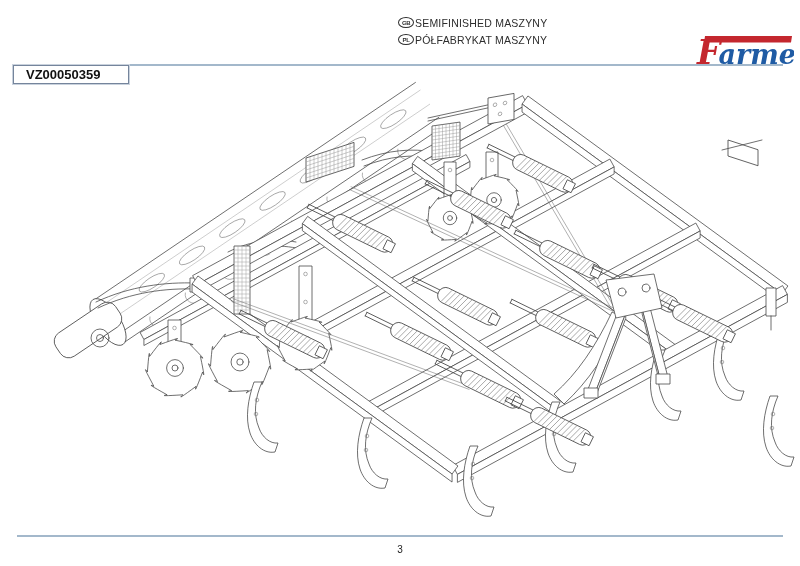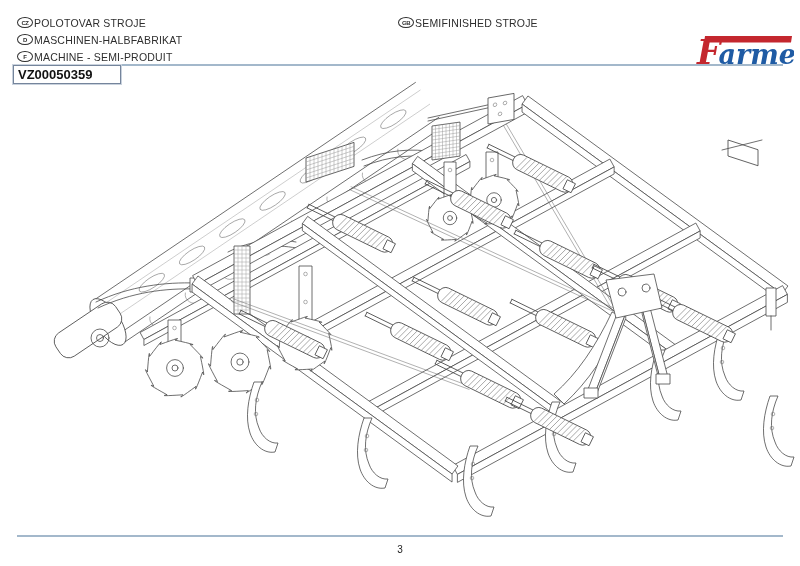--- a/index.html
+++ b/index.html
@@ -17,56 +17,46 @@
     display:flex;align-items:center;justify-content:center;
     font-size:6px;font-weight:bold;letter-spacing:-0.4px;color:#2e2e2e;line-height:1;
   }
   .lang-label{font-size:10.5px;letter-spacing:0.2px;white-space:nowrap;padding-left:1px;}
   .rule{position:absolute;left:17px;width:766px;height:2px;background:#a3b8cb;}
   .rule.top{top:64px;}
   .rule.bottom{top:535px;}
   .part-box{
     position:absolute;left:13px;top:65px;width:102px;height:17px;background:#fff;
     border:1px solid #75859c;outline:1px solid #c9d2dd;
-    font-size:13px;font-weight:bold;line-height:17px;padding-left:4px;color:#111;
+    font-size:13px;font-weight:bold;line-height:17px;padding-left:12px;color:#111;
   }
   .logo{position:absolute;left:692px;top:28px;width:102px;height:40px;}
   
   .figure{position:absolute;left:0;top:80px;width:800px;height:450px;}
   .face{fill:#ffffff;stroke:#4a4a4a;stroke-width:0.8;stroke-linejoin:round;}
   .ln{stroke:#4a4a4a;stroke-width:0.8;fill:none;stroke-linecap:round;}
   .thin{stroke:#707070;stroke-width:0.55;fill:none;}
   .lt{stroke:#9d9d9d;stroke-width:0.5;fill:none;}
   
   .page-number{position:absolute;left:0;top:544px;width:800px;text-align:center;font-size:10px;color:#222;}
 </style>
 </head>
 <body>
 
 <div class="page">
 
-  <div class="lang-col left">
-    <div class="lang-row">
-      <span class="lang-oval">CZ</span>
-      <span class="lang-label">POLOTOVAR STROJE</span>
-    </div>
-    <div class="lang-row">
-      <span class="lang-oval">D</span>
-      <span class="lang-label">MASCHINEN-HALBFABRIKAT</span>
-    </div>
-    <div class="lang-row">
-      <span class="lang-oval">F</span>
-      <span class="lang-label">MACHINE - SEMI-PRODUIT</span>
-    </div>
-  </div>
 
   <div class="lang-col right">
     <div class="lang-row">
       <span class="lang-oval">GB</span>
-      <span class="lang-label">SEMIFINISHED STROJE</span>
+      <span class="lang-label">SEMIFINISHED MASZYNY</span>
+    </div>
+    <div class="lang-row">
+      <span class="lang-oval">PL</span>
+      <span class="lang-label">PÓŁFABRYKAT MASZYNY</span>
     </div>
   </div>
 
   <svg class="logo" viewBox="0 0 102 40" aria-hidden="true">
     <polygon points="13,8 100,8 99,14.5 12,14.5" fill="#c4272e"></polygon>
     <text x="5" y="36" font-family="'DejaVu Serif', serif" font-style="italic" font-weight="bold" font-size="33">
       <tspan fill="#c4272e">F</tspan><tspan dx="-2" font-size="27" fill="#1f5ba4">armet</tspan>
     </text>
   </svg>
 

